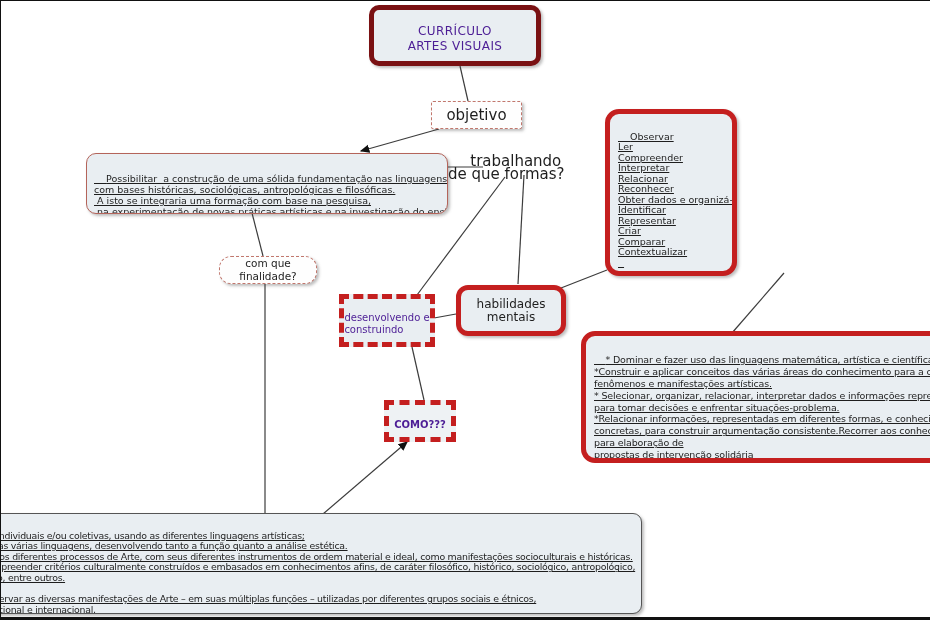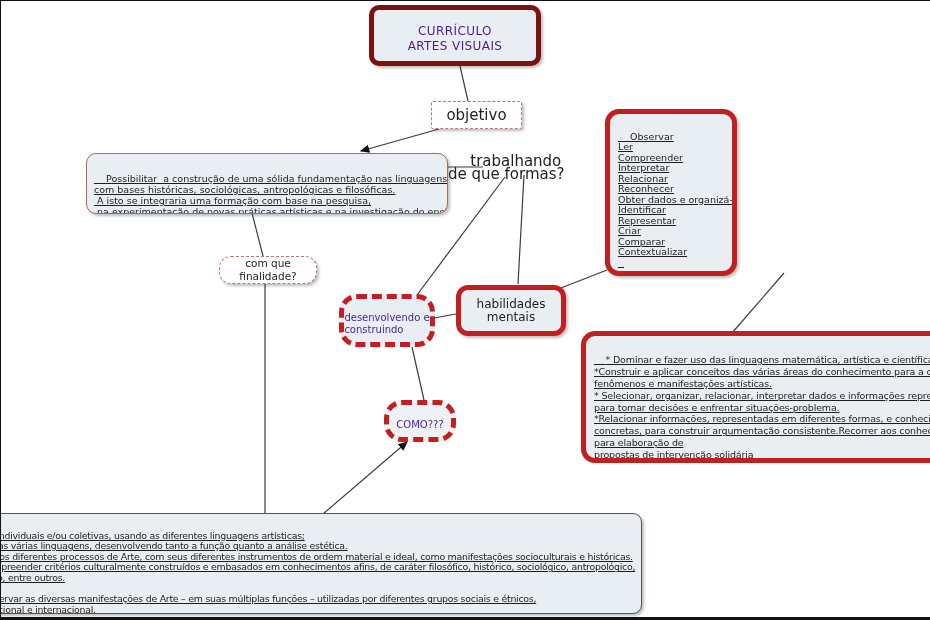--- a/index.html
+++ b/index.html
@@ -7,21 +7,21 @@
     position:relative; width:930px; height:620px; overflow:hidden;
     background:#ffffff; box-sizing:border-box;
     border-top:1px solid #111; border-left:1px solid #111; border-bottom:3px solid #111;
     font-family:"DejaVu Sans","Liberation Sans",sans-serif; color:#1e1e1e;
   }
   .node{position:absolute; box-sizing:border-box;}
   .fill{background:#e9eef2;}
   .shadow{box-shadow:2px 2px 3px rgba(70,70,70,.35);}
   .maroon-border{border:5px solid #7a1113; border-radius:10px;}
   .red-thick{border:4px solid #c41f1f; border-radius:12px;}
-  .red-dashed-thick{border:5px dashed #c41f1f; border-radius:18px;}
+  .red-dashed-thick{border:5px dashed #c41f1f; border-radius:0;}
   .salmon-dashed{border:1px dashed #c1776d; background:#fefefe;}
   .green{color:#4c1d95;margin-top:7px;}
   .pre{white-space:pre;}
   .title-text{font-size:12px; letter-spacing:.4px; text-align:center; line-height:15px;}
   .label{font-size:15px; line-height:13px;}
   .body-text{font-size:9.5px; overflow:hidden;text-decoration:underline;}
   .center{display:flex; align-items:center; justify-content:center; text-align:center;}
   svg#connectors{position:absolute; left:0; top:0; pointer-events:none;}
 </style>
 </head>
@@ -108,21 +108,21 @@
 * Selecionar, organizar, relacionar, interpretar dados e informações representado
 para tomar decisões e enfrentar situações-problema.
 *Relacionar informações, representadas em diferentes formas, e conhecimentos d
 concretas, para construir argumentação consistente.Recorrer aos conhecimentos
 para elaboração de
 propostas de intervenção solidária
  na realidade, respeitando os valores humanos e considerando a diversidade socio</span>
   </div>
 
   <div class="node red-dashed-thick center" style="left:383px; top:399px; width:72px; height:42px; background:#eef2f4;">
-    <div class="green" style="font-size:10px; font-weight:normal;">COMO???</div>
+    <div class="green" style="font-size:10px; font-weight:bold;">COMO???</div>
   </div>
 
   <div class="node fill shadow body-text pre" style="left:-45px; top:512px; width:686px; height:101px; border:1.5px solid #555; border-radius:9px; padding:6px 0 0 8px; line-height:10.6px; font-size:9.4px; letter-spacing:-0.25px;">
     <span class="pre">cas, individuais e/ou coletivas, usando as diferentes linguagens artísticas;
 , em suas várias linguagens, desenvolvendo tanto a função quanto a análise estética.
 eender os diferentes processos de Arte, com seus diferentes instrumentos de ordem material e ideal, como manifestações socioculturais e históricas.
 ir e compreender critérios culturalmente construídos e embasados em conhecimentos afins, de caráter filosófico, histórico, sociológico, antropológico,
 nológico, entre outros.
 ultural
 r e preservar as diversas manifestações de Arte – em suas múltiplas funções – utilizadas por diferentes grupos sociais e étnicos,

